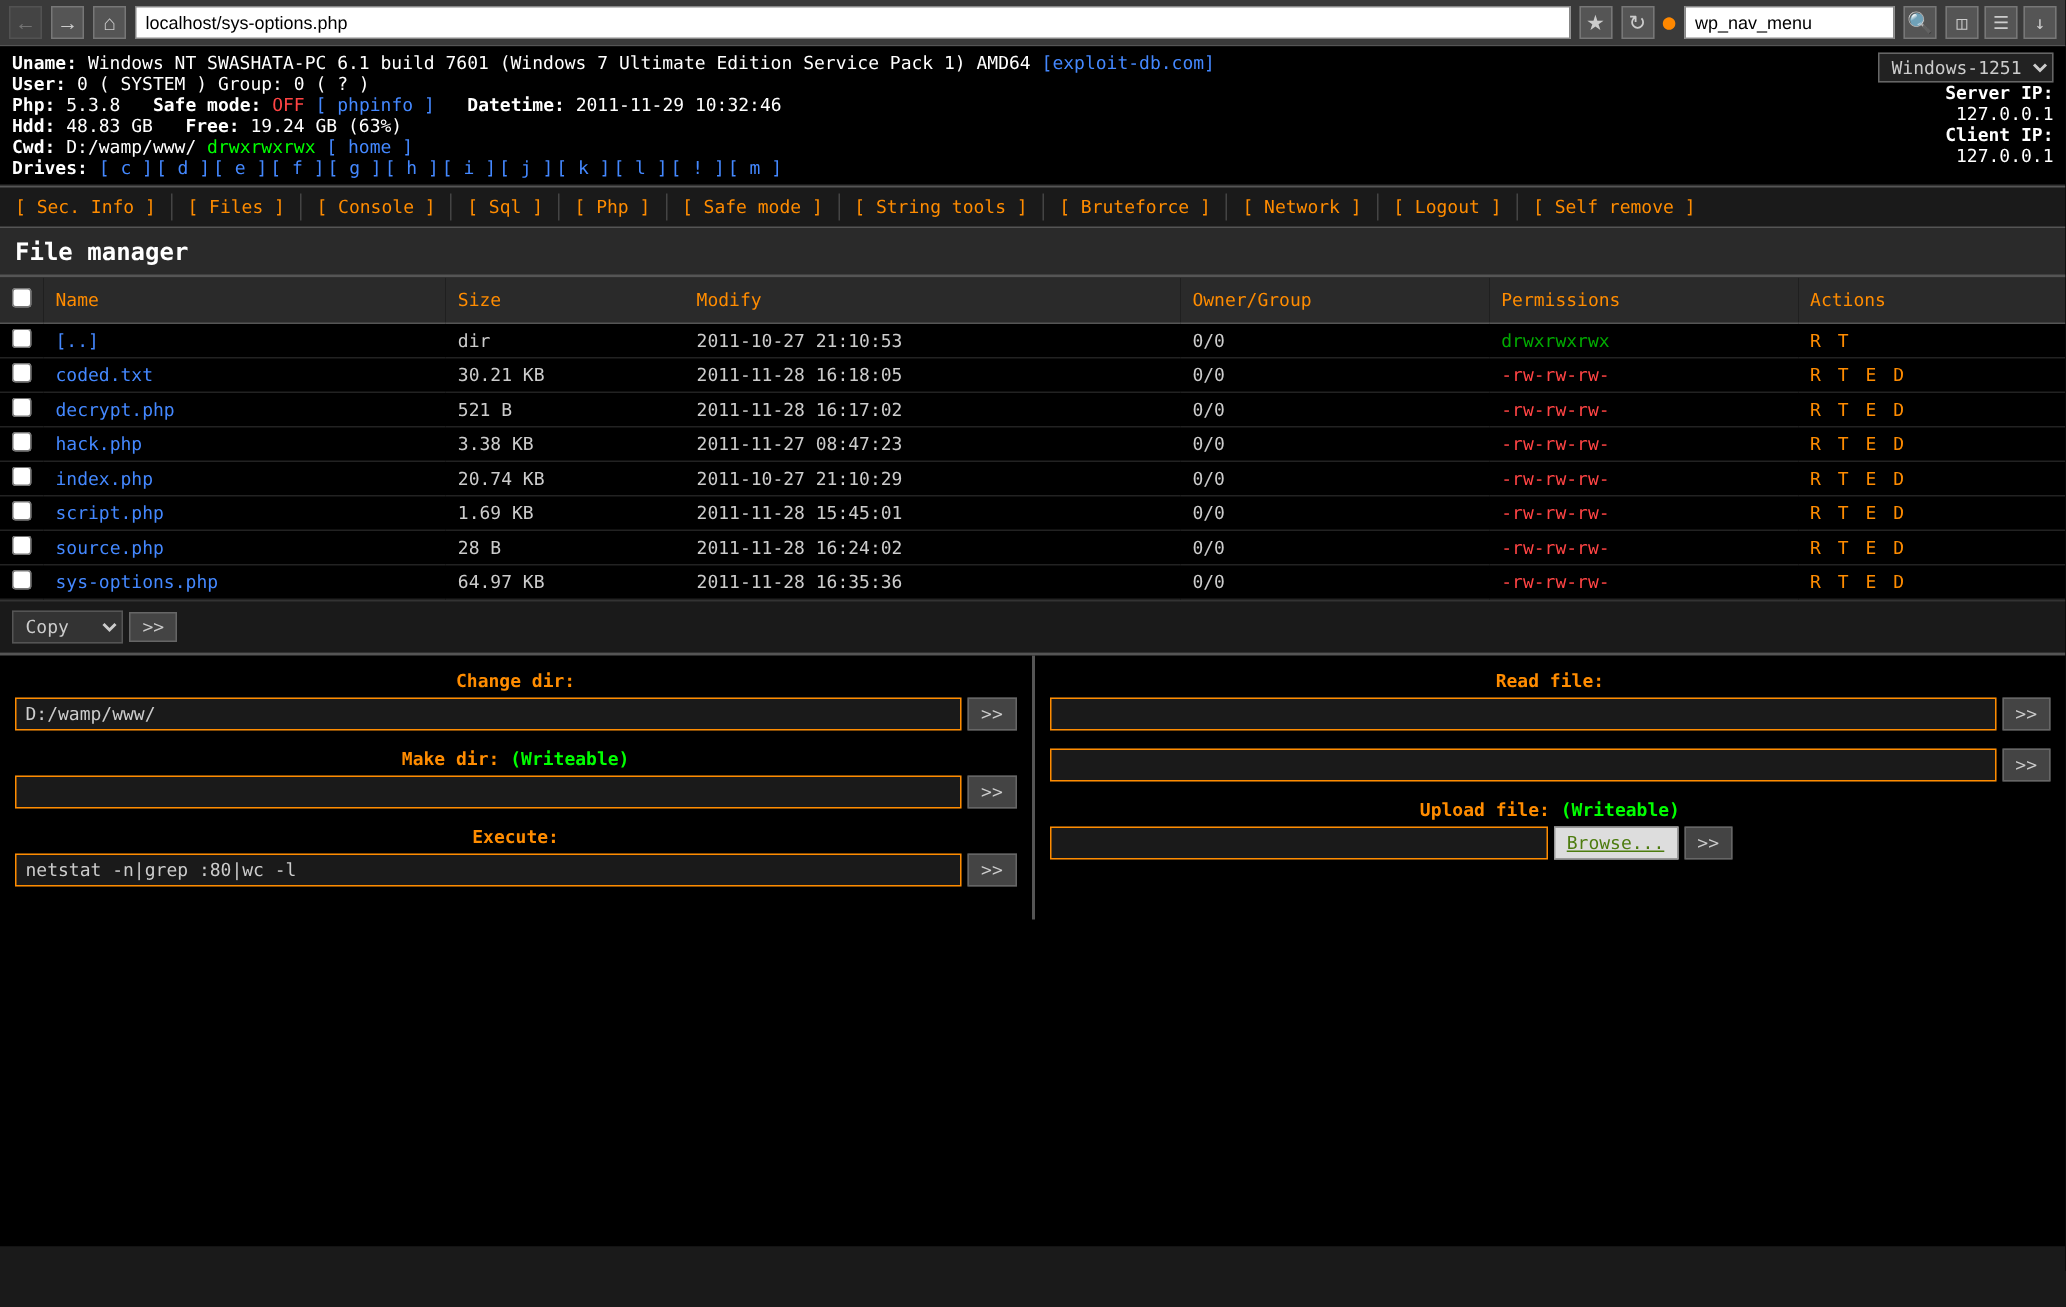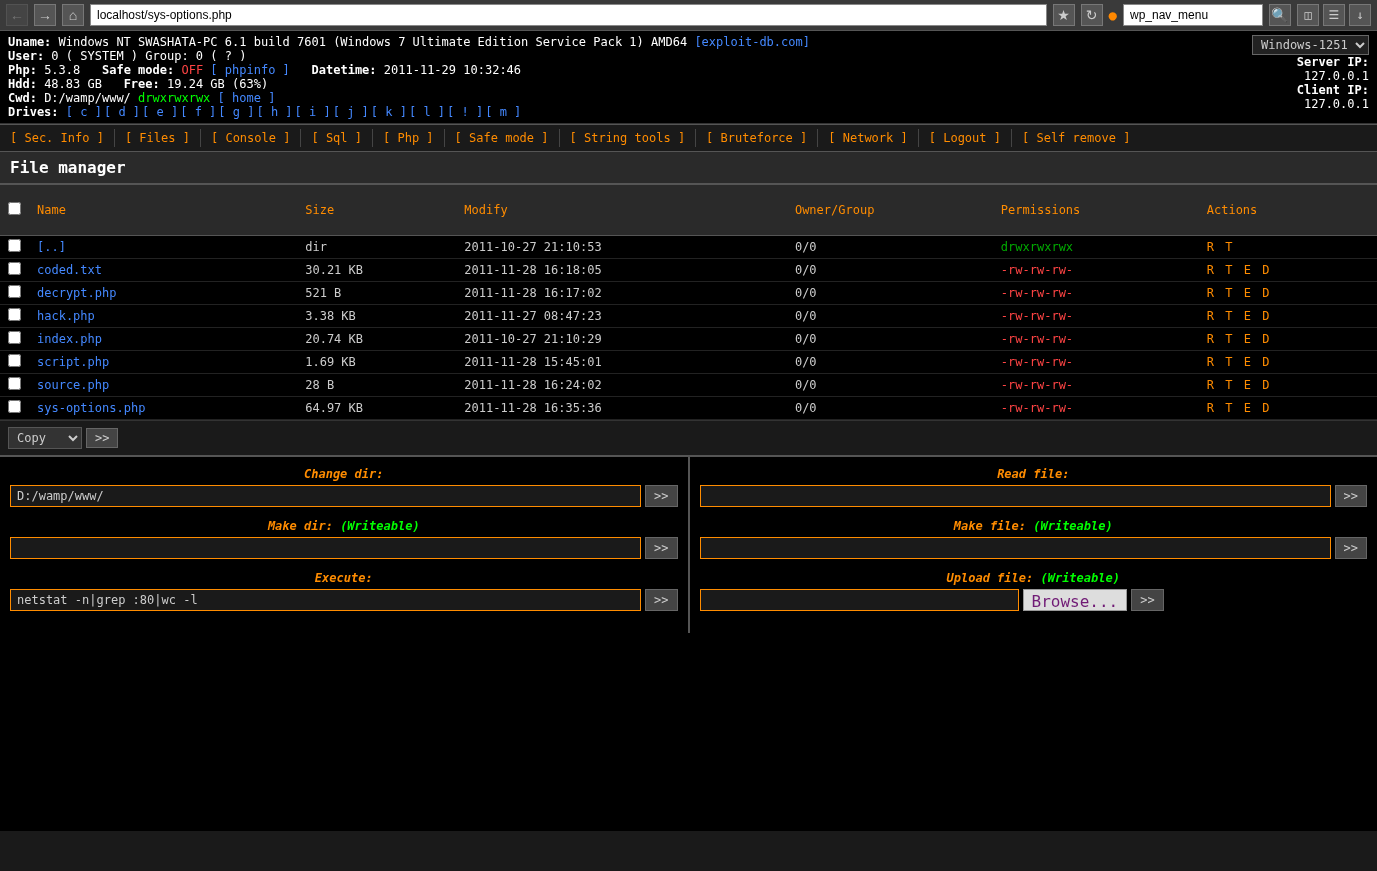--- a/index.html
+++ b/index.html
@@ -34,44 +34,44 @@
     .nav-menu { background: #1a1a1a; border-top: 1px solid #555; border-bottom: 1px solid #555; padding: 4px 0; display: flex; align-items: center; flex-wrap: wrap; }
     .nav-item { color: #ff8c00; padding: 2px 10px; cursor: pointer; border-right: 1px solid #444; }
     .nav-item:last-child { border-right: none; }
 
     
     .file-manager-title { background: #2a2a2a; padding: 6px 10px; border-bottom: 2px solid #555; }
     .file-manager-title h2 { color: #fff; font-size: 16px; font-weight: bold; }
 
     
     .file-table { width: 100%; border-collapse: collapse; }
-    .file-table th { background: #2a2a2a; color: #ff8c00; text-align: left; padding: 17px 8px; border-bottom: 1px solid #555; font-weight: normal; }
+    .file-table th { background: #2a2a2a; color: #ff8c00; text-align: left; padding: 7px 8px; border-bottom: 1px solid #555; font-weight: normal; }
     .file-table td { padding: 3px 8px; border-bottom: 1px solid #222; color: #ccc; }
     .file-table .file-link { color: #4488ff; cursor: pointer; }
     .action-link { color: #ff8c00; cursor: pointer; margin-right: 4px; }
     .checkbox-col { width: 20px; }
 
     
     .action-bar { background: #1a1a1a; padding: 6px 8px; border-top: 1px solid #333; display: flex; align-items: center; gap: 4px; }
     .action-select { background: #333; color: #ccc; border: 1px solid #555; padding: 2px 4px; font-size: 12px; font-family: monospace; }
     .action-go { background: #444; color: #ccc; border: 1px solid #666; padding: 2px 8px; cursor: pointer; font-family: monospace; font-size: 12px; }
 
     
     .bottom-panels { display: flex; gap: 0; border-top: 2px solid #555; }
     .bottom-left { flex: 1; padding: 10px; border-right: 2px solid #555; }
     .bottom-right { flex: 1; padding: 10px; }
 
     .panel-section { margin-bottom: 12px; }
-    .panel-label { color: #ff8c00; font-weight: bold; text-align: center; margin-bottom: 4px; font-style: italic; }
+    .panel-label { color: #ff8c00; font-weight: bold; text-align: center; margin-bottom: 4px; }
     .panel-sublabel { color: #00ff00; display: inline; }
     .panel-input-row { display: flex; align-items: center; gap: 4px; }
     .panel-input { background: #1a1a1a; border: 1px solid #ff8c00; color: #ccc; padding: 3px 6px; font-family: monospace; font-size: 12px; flex: 1; height: 22px; }
     .panel-btn { background: #444; color: #ccc; border: 1px solid #666; padding: 2px 8px; cursor: pointer; font-family: monospace; font-size: 12px; height: 22px; }
     .upload-row { display: flex; align-items: center; gap: 4px; }
-    .browse-btn { background: #ddd; color: #701a75; border: 1px solid #999; padding: 2px 8px; cursor: pointer; font-family: monospace; font-size: 16px; height: 22px; }
+    .browse-btn { background: #ddd; color: #4d7c0f; border: 1px solid #999; padding: 2px 8px; cursor: pointer; font-family: monospace; font-size: 12px; height: 22px; text-decoration: underline; }
 
     
     .encoding-select { background: #222; color: #ccc; border: 1px solid #666; font-size: 12px; font-family: monospace; padding: 1px 4px; }
   </style>
 </head>
 <body>
 
 <div class="browser-chrome">
   <button class="nav-btn" disabled="">←</button>
   <button class="nav-btn">→</button>
@@ -350,23 +350,20 @@
 
     <div class="bottom-right">
       <div class="panel-section">
         <div class="panel-label">Read file:</div>
         <div class="panel-input-row">
           <input class="panel-input" type="text" style="">
           <button class="panel-btn">&gt;&gt;</button>
         </div>
       </div>
       <div class="panel-section">
-        <div class="panel-label">
-          <span>Make file:</span> <span class="panel-sublabel">(Writeable)</span>
-        </div>
         <div class="panel-input-row">
           <input class="panel-input" type="text" style="">
           <button class="panel-btn">&gt;&gt;</button>
         </div>
       </div>
       <div class="panel-section">
         <div class="panel-label">
           <span>Upload file:</span> <span class="panel-sublabel">(Writeable)</span>
         </div>
         <div class="upload-row">

